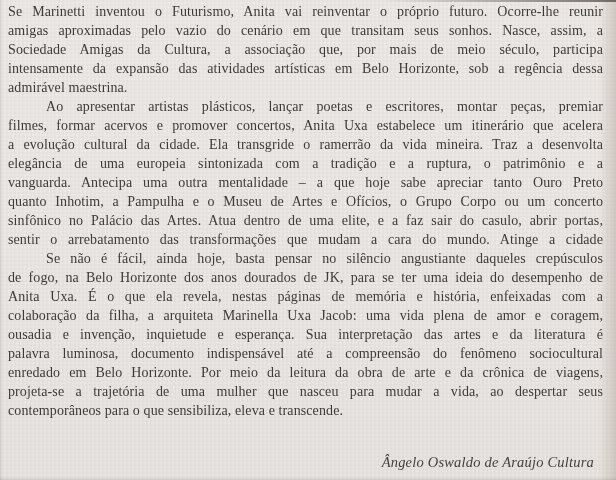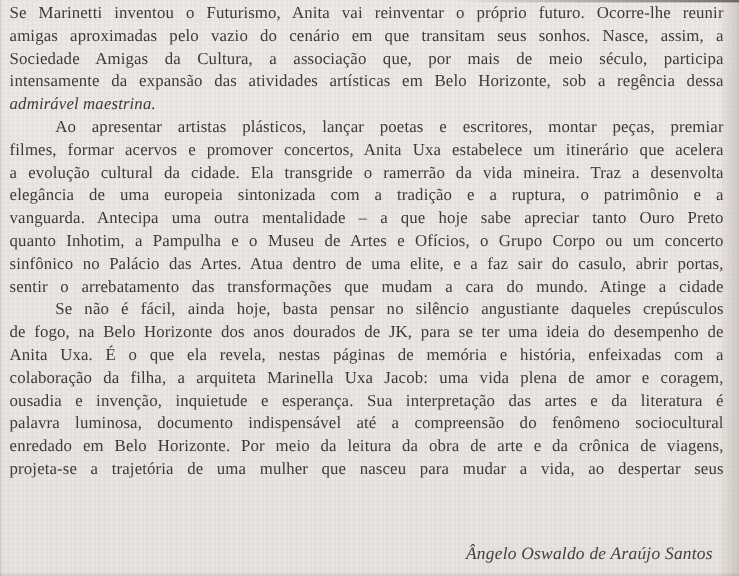--- a/index.html
+++ b/index.html
@@ -44,21 +44,21 @@
   }
   .line {
     font-size: 14px;
     line-height: 19px;
     height: 19px;
     overflow: hidden;
     letter-spacing: 0.1px;
     text-align: justify;
     text-align-last: justify;
   }
-  .line.last { text-align-last: left; font-style: italic; }
+  .line.last { text-align-last: left; }
   .line.indent { text-indent: 38px; }
   .signature {
     position: absolute; top: 453px; right: 22px;
     font-style: italic;
     font-size: 14.5px;
     line-height: 19px;
     color: #45403c;
     letter-spacing: 0.2px;
   }
 </style>
@@ -89,23 +89,24 @@
 
     <div class="para">
       <div class="line indent">Se não é fácil, ainda hoje, basta pensar no silêncio angustiante daqueles crepúsculos</div>
       <div class="line">de fogo, na Belo Horizonte dos anos dourados de JK, para se ter uma ideia do desempenho de</div>
       <div class="line">Anita Uxa. É o que ela revela, nestas páginas de memória e história, enfeixadas com a</div>
       <div class="line">colaboração da filha, a arquiteta Marinella Uxa Jacob: uma vida plena de amor e coragem,</div>
       <div class="line">ousadia e invenção, inquietude e esperança. Sua interpretação das artes e da literatura é</div>
       <div class="line">palavra luminosa, documento indispensável até a compreensão do fenômeno sociocultural</div>
       <div class="line">enredado em Belo Horizonte. Por meio da leitura da obra de arte e da crônica de viagens,</div>
       <div class="line">projeta-se a trajetória de uma mulher que nasceu para mudar a vida, ao despertar seus</div>
+      <div class="line last">contemporâneos para o que sensibiliza, eleva e transcende.</div>
     </div>
 
   </div>
 
-  <div class="signature">Ângelo Oswaldo de Araújo Santos</div>
+  <div class="signature">Ângelo Oswaldo de Araújo Cultura</div>
 
   <div class="edge-left"></div>
   <div class="edge-right"></div>
   <div class="edge-top"></div>
   <div class="edge-bottom"></div>
 </div>
 
 </body></html>

